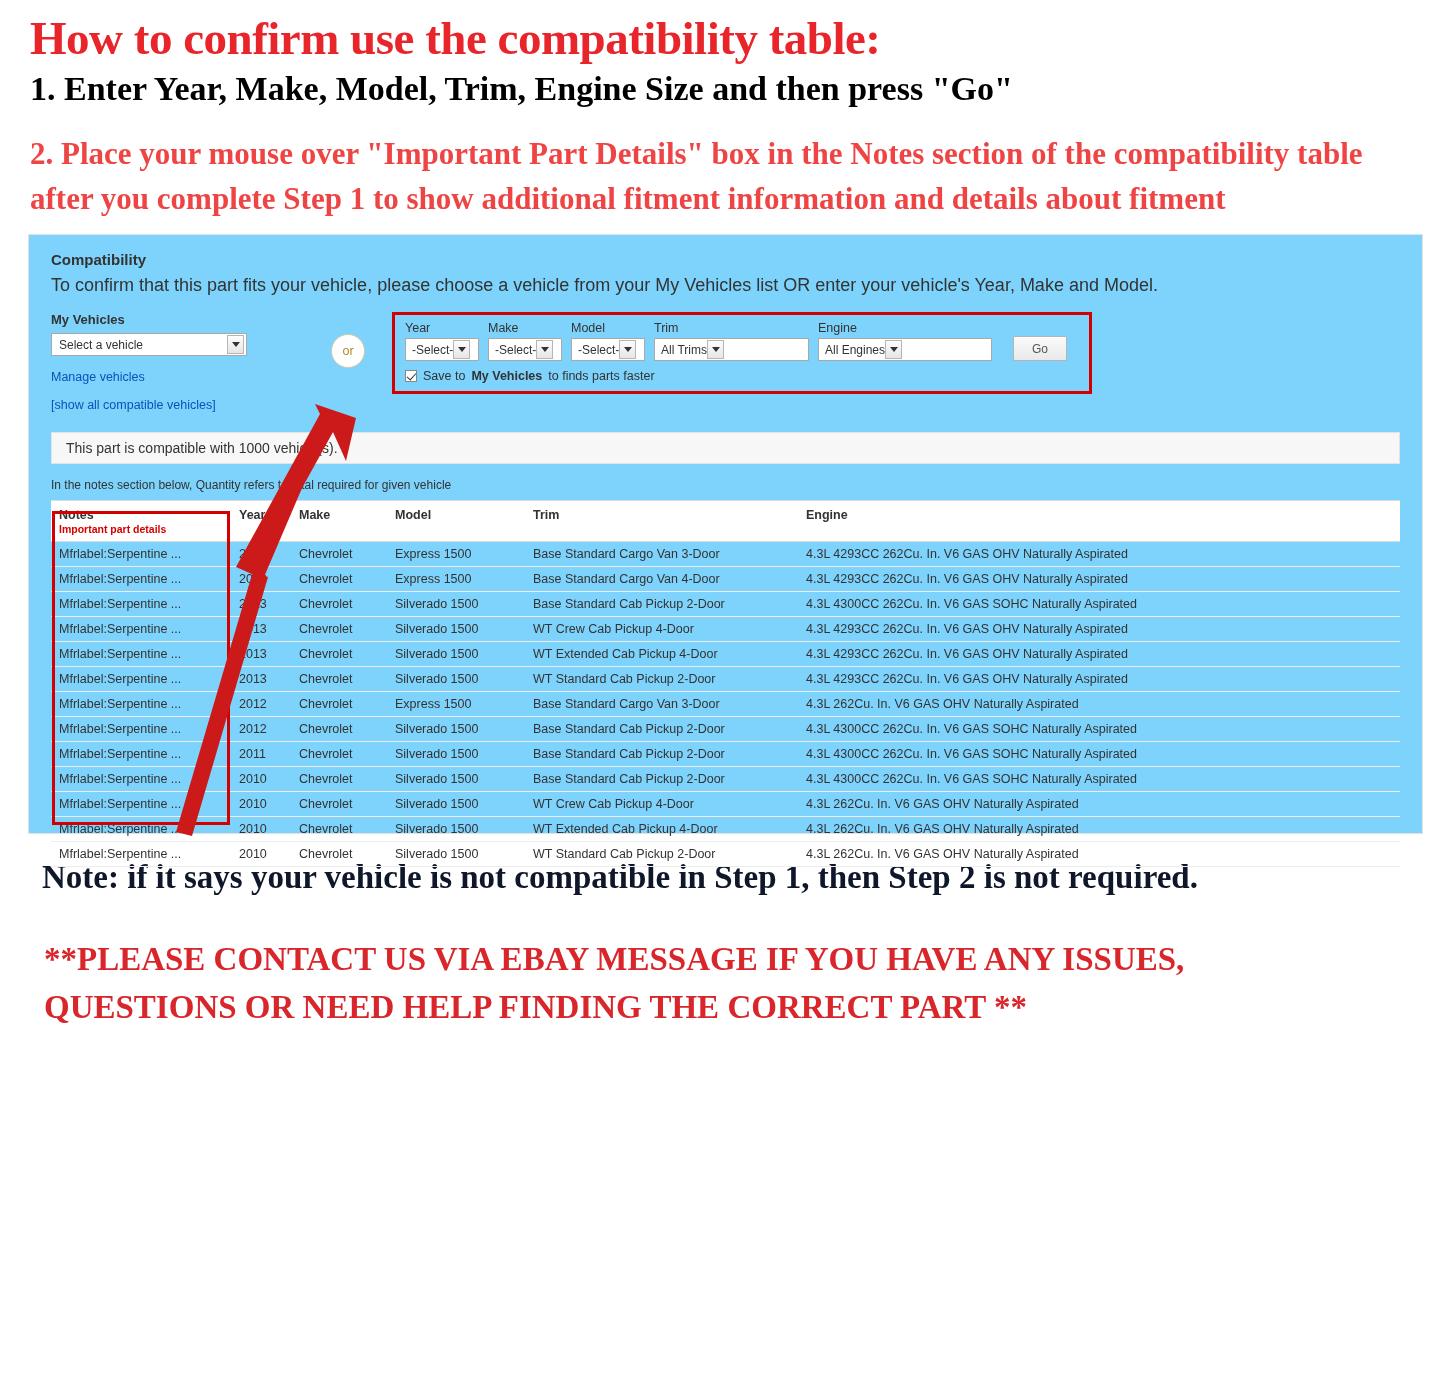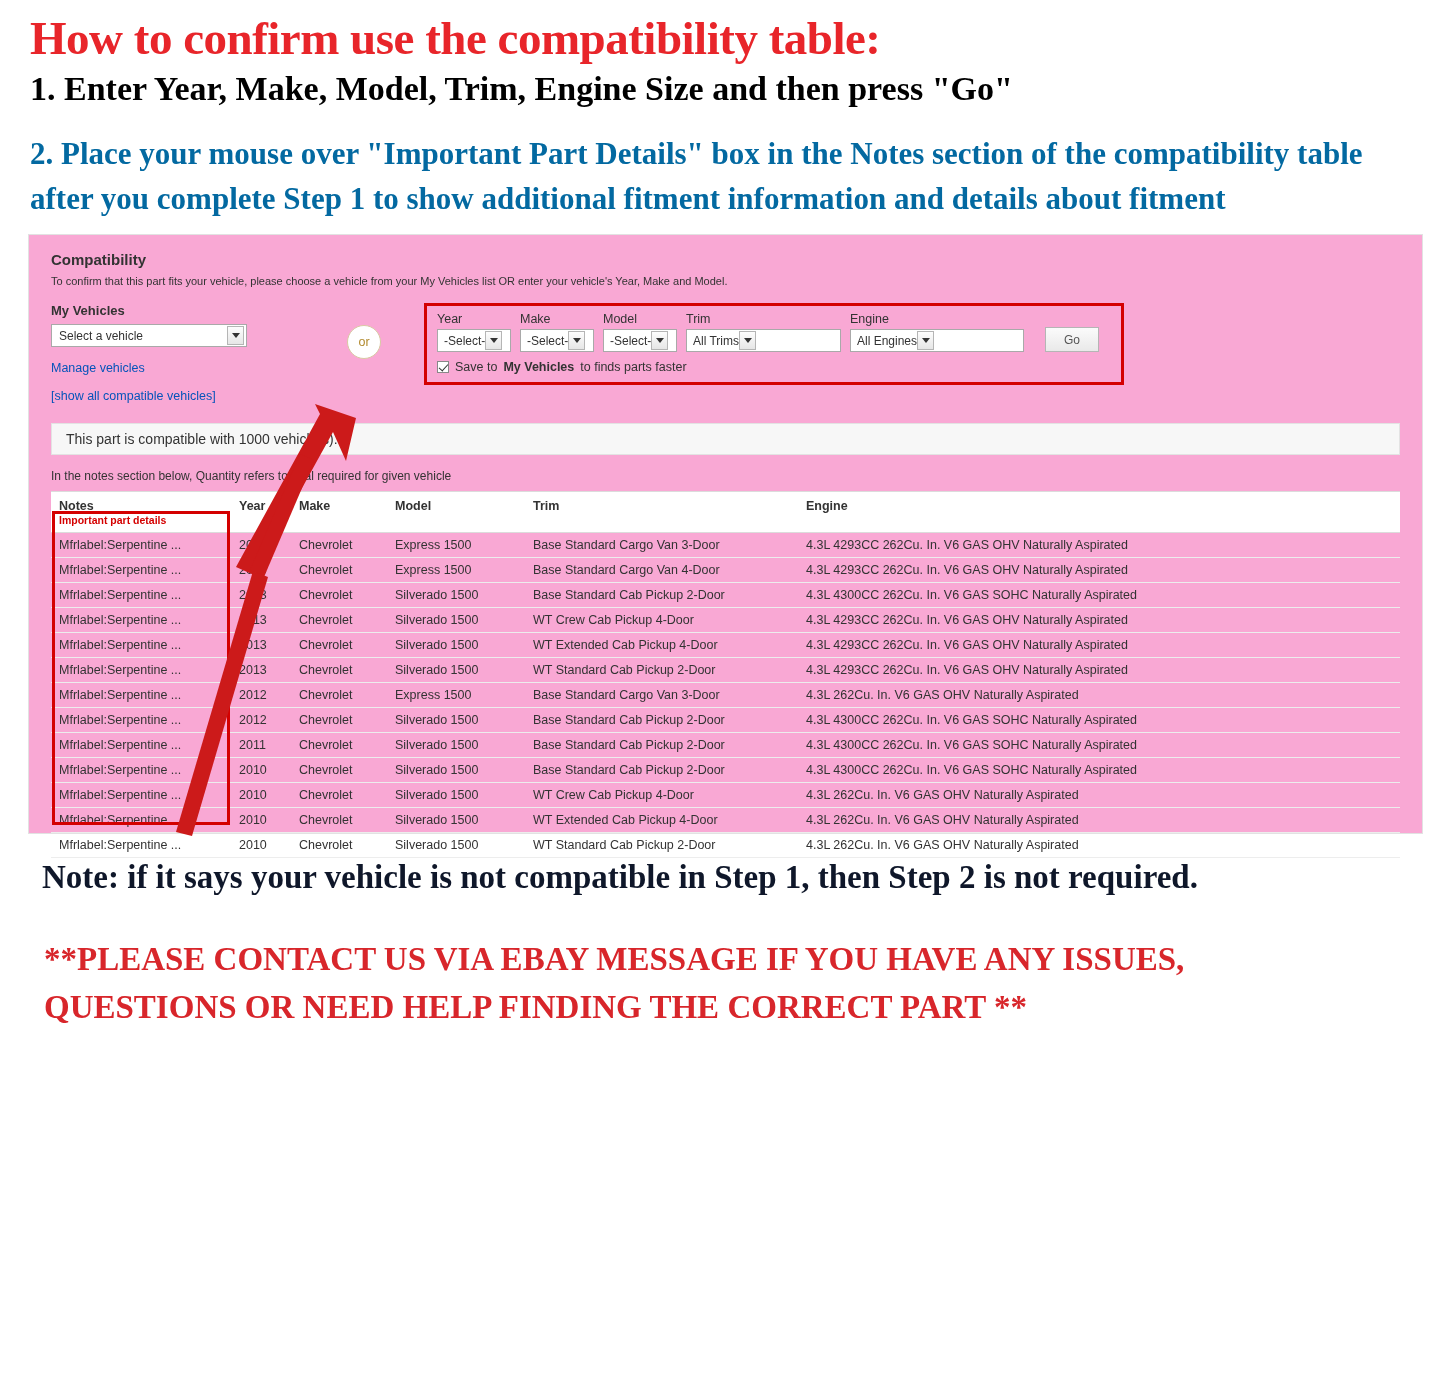--- a/index.html
+++ b/index.html
@@ -44,57 +44,56 @@
     font-family: "Liberation Serif", serif;
     font-weight: bold;
     color: #000;
     font-size: 34px;
     line-height: 1.2;
     margin: 6px 0 22px 12px;
   }
   .step-2 {
     font-family: "Liberation Serif", serif;
     font-weight: bold;
-    color: #0369a1;
+    color: #ef4444;
     font-size: 31px;
     line-height: 1.45;
     margin: 0 0 12px 12px;
     max-width: 1340px;
   }
 
   
   .shot {
     position: relative;
     margin: 10px 0 0 10px;
     width: 1395px;
     height: 600px;
     border: 1px solid #e2e2e2;
-    background: #f9a8d4;
+    background: #7dd3fc;
     box-sizing: border-box;
     font-size: 13px;
     color: #333;
   }
   .shot .inner {
     padding: 16px 20px 0 22px;
   }
   .compat-title {
     font-size: 15px;
     font-weight: bold;
     color: #333;
     margin-bottom: 7px;
   }
   .compat-sub {
-    font-size: 11px;
+    font-size: 18px;
     color: #333;
     margin-bottom: 16px;
   }
   .row-main {
     display: flex;
     align-items: flex-start;
-    gap: 16px;
   }
   .myveh {
     width: 255px;
   }
   .myveh-label {
     font-weight: bold;
     font-size: 13px;
     color: #333;
     margin-bottom: 6px;
   }

